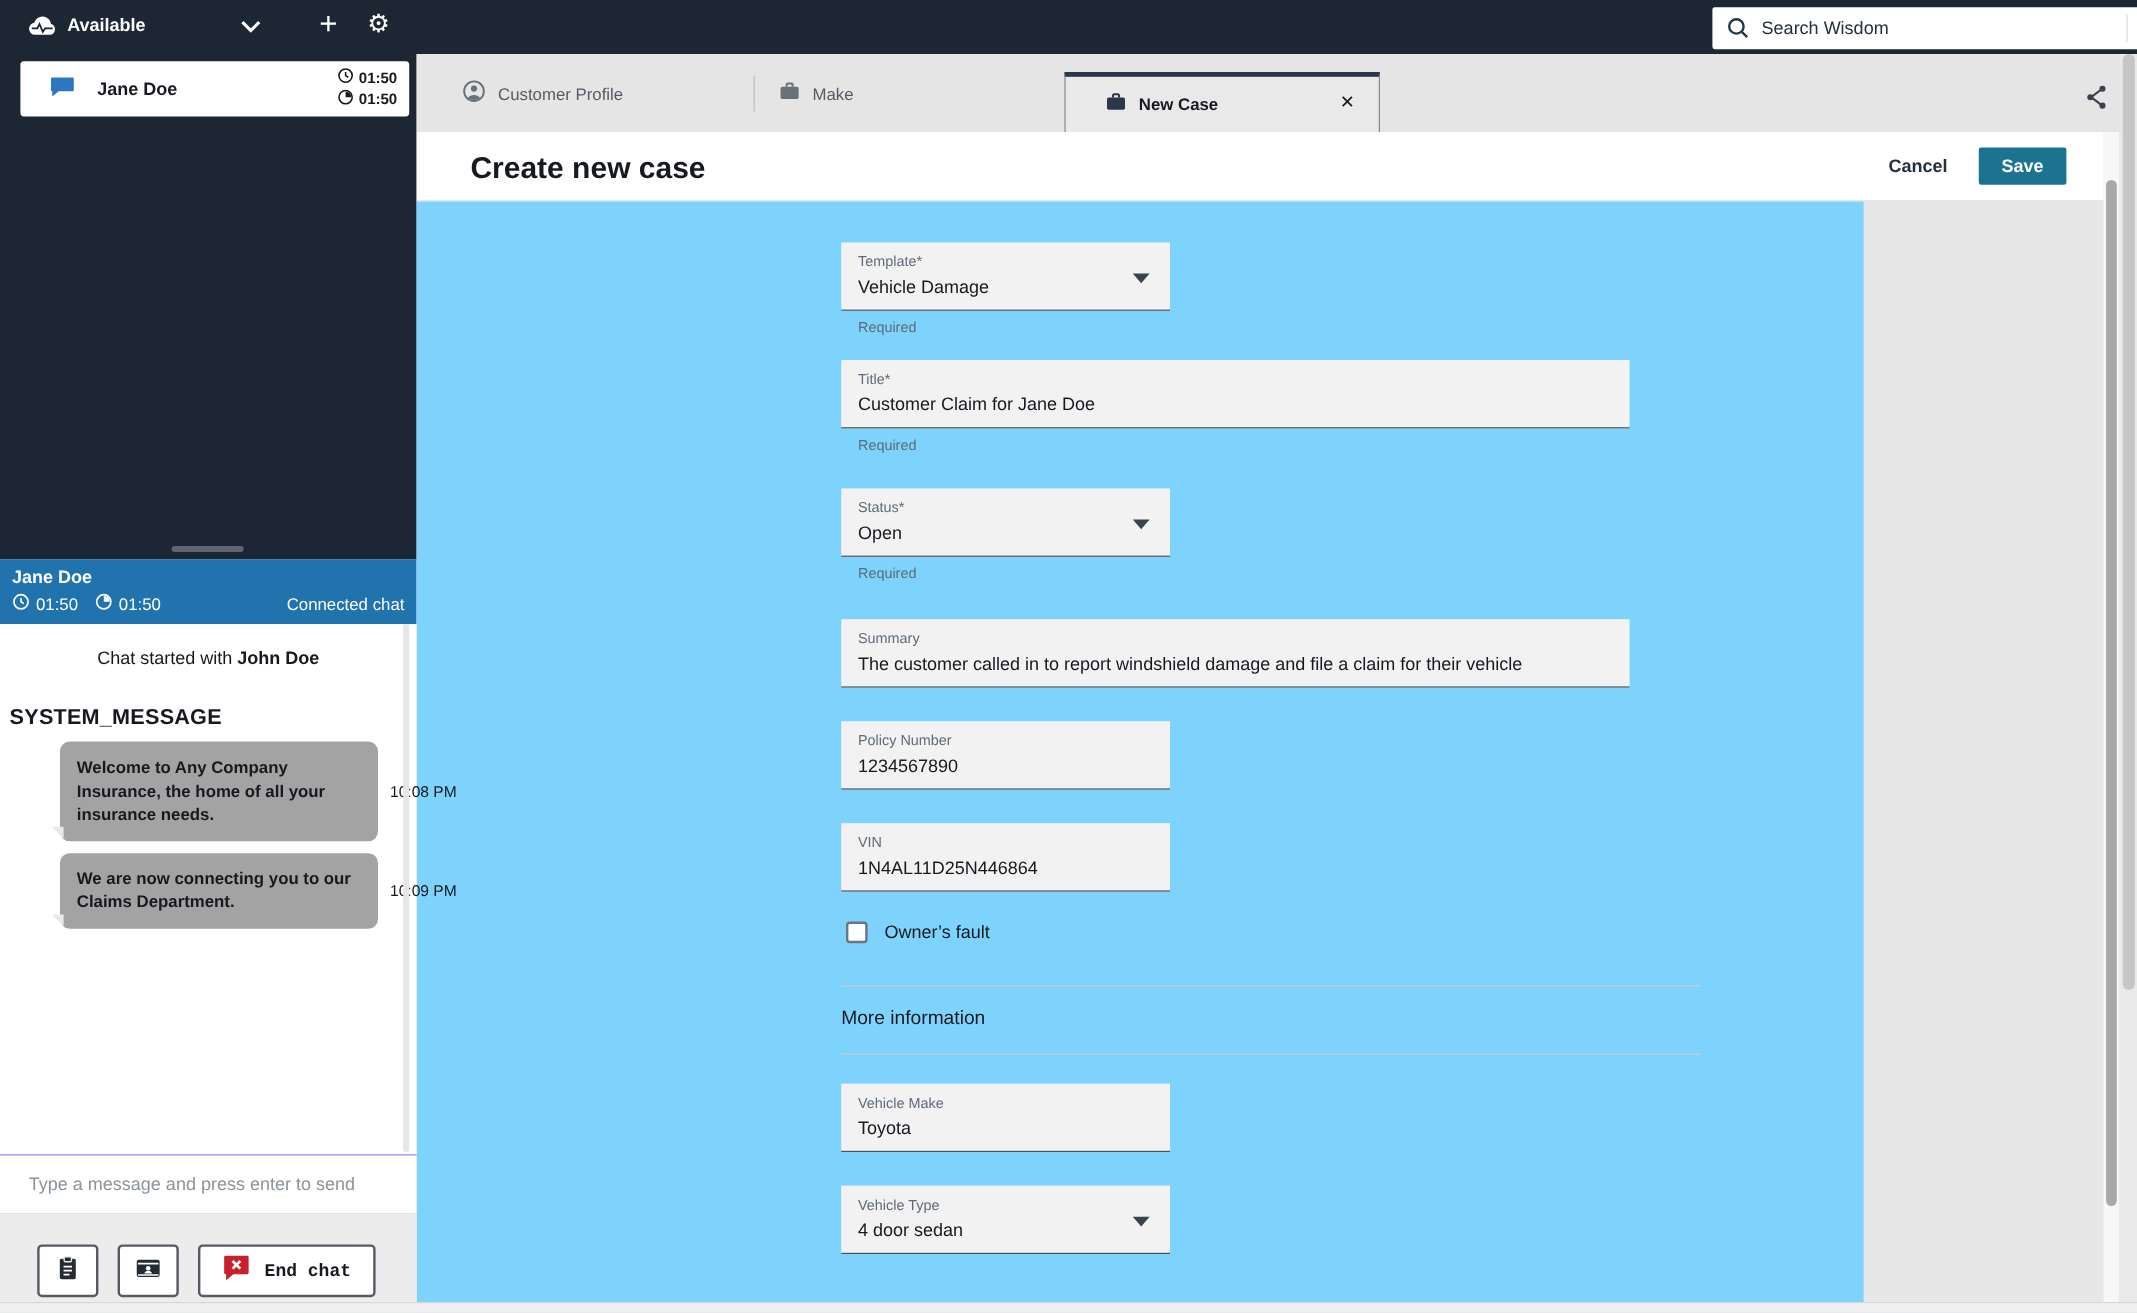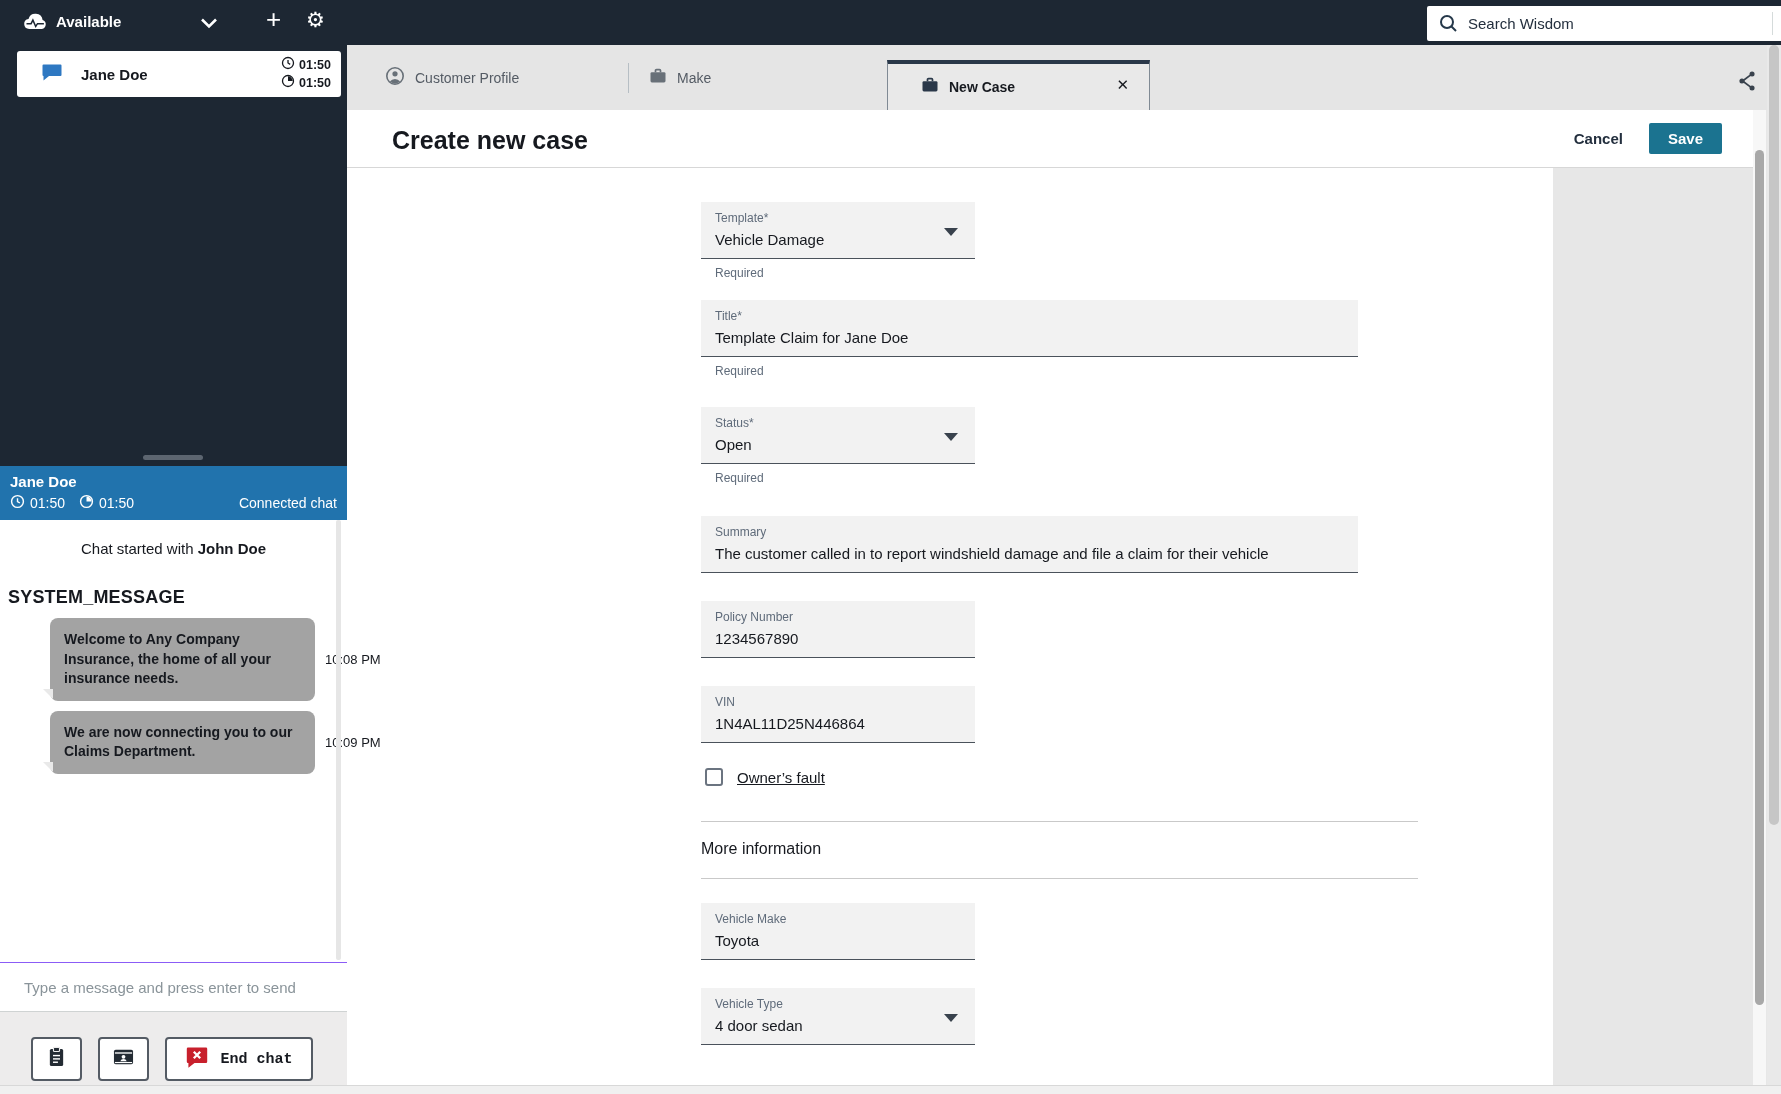--- a/index.html
+++ b/index.html
@@ -69,31 +69,31 @@
   .tab-active .tlabel { font-size:14px; font-weight:700; color:#16191f; }
   .tab-close { position:absolute; right:20px; top:12px; font-size:15px; color:#16191f; cursor:pointer; }
   .share-ic { position:absolute; left:1389px; top:25px; cursor:pointer; }
 
   .page-header { position:absolute; left:0; top:65px; width:1406px; height:58px; background:#fff; border-bottom:1px solid #d7d7d7; }
   .page-title { position:absolute; left:45px; top:16px; font-size:25px; font-weight:700; color:#16191f; }
   .header-actions { position:absolute; right:31px; top:0; height:100%; display:flex; align-items:center; gap:26px; }
   .cancel-btn { font-size:15px; font-weight:700; color:#232f3e; cursor:pointer; background:none; border:none; font-family:"Liberation Sans", sans-serif; }
   .save-btn { background:#1b7390; color:#fff; font-size:15px; font-weight:700; border:none; border-radius:2px; padding:7px 19px; cursor:pointer; font-family:"Liberation Sans", sans-serif; }
 
-  .form-body { position:absolute; left:0; top:123px; width:1206px; height:917px; background:#ffffff; }
+  .form-body { position:absolute; left:0; top:123px; width:1206px; height:917px; background:#7dd3fc; }
   .fgroup { position:absolute; }
   .field { position:relative; background:#f2f2f2; border-bottom:1px solid #4a525b; height:57px; padding:9px 14px 0 14px; cursor:text; }
   .field.dd { cursor:pointer; }
   .flabel { font-size:12px; color:#5f6b7a; }
   .fvalue { font-size:15px; color:#16191f; margin-top:6px; white-space:nowrap; }
   .caret { position:absolute; right:17px; top:26px; width:0; height:0; border-left:7px solid transparent; border-right:7px solid transparent; border-top:8px solid #39424d; }
   .helper { font-size:12px; color:#5f6b7a; margin-top:7px; margin-left:14px; }
   .w-sm { width:274px; } .w-lg { width:657px; }
 
-  .cb-row { position:absolute; left:358px; top:600px; display:flex; align-items:center; gap:14px; cursor:pointer;text-decoration:underline; }
+  .cb-row { position:absolute; left:358px; top:600px; display:flex; align-items:center; gap:14px; cursor:pointer; }
   .cbox { width:18px; height:18px; background:#fff; border:2px solid #6b7480; border-radius:3px; }
   .cb-label { font-size:15px; color:#16191f; }
 
   .hr { position:absolute; left:354px; width:717px; height:1px; background:#c9c9c9; }
   .hr1 { top:653px; } .hr2 { top:710px; }
   .section-title { position:absolute; left:354px; top:672px; font-size:16px; color:#16191f; }
 
   
   .inner-sb { position:absolute; left:1406px; top:65px; width:13px; height:975px; background:#f7f7f7; }
   .inner-sb .thumb { position:absolute; left:2px; top:40px; width:9px; height:855px; background:#a8a8a8; border-radius:5px; cursor:pointer; }
@@ -303,21 +303,21 @@
           <div class="flabel">Template*</div>
           <div class="fvalue">Vehicle Damage</div>
           <div class="caret"></div>
         </div>
         <div class="helper">Required</div>
       </div>
 
       <div class="fgroup" style="left:354px; top:132px;">
         <div class="field w-lg">
           <div class="flabel">Title*</div>
-          <div class="fvalue">Template Claim for Jane Doe</div>
+          <div class="fvalue">Customer Claim for Jane Doe</div>
         </div>
         <div class="helper">Required</div>
       </div>
 
       <div class="fgroup" style="left:354px; top:239px;">
         <div class="field dd w-sm">
           <div class="flabel">Status*</div>
           <div class="fvalue">Open</div>
           <div class="caret"></div>
         </div>

